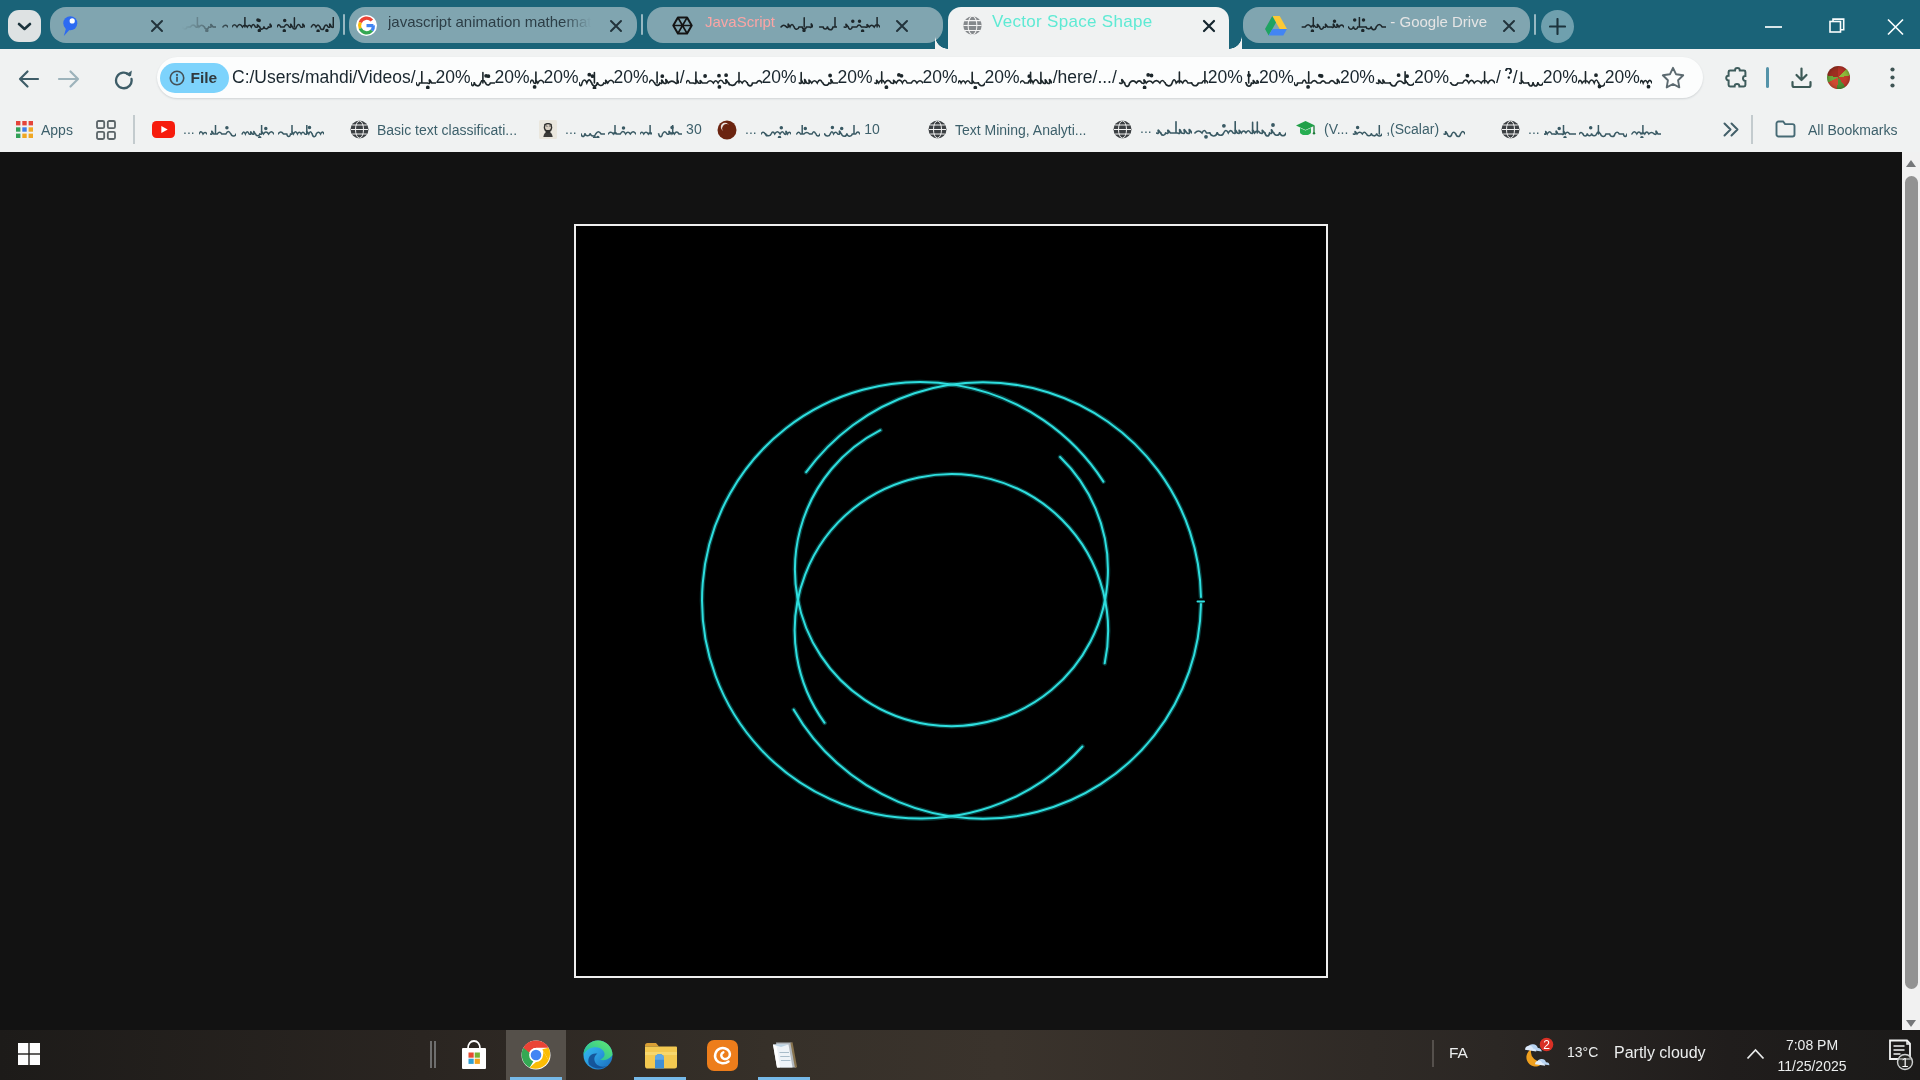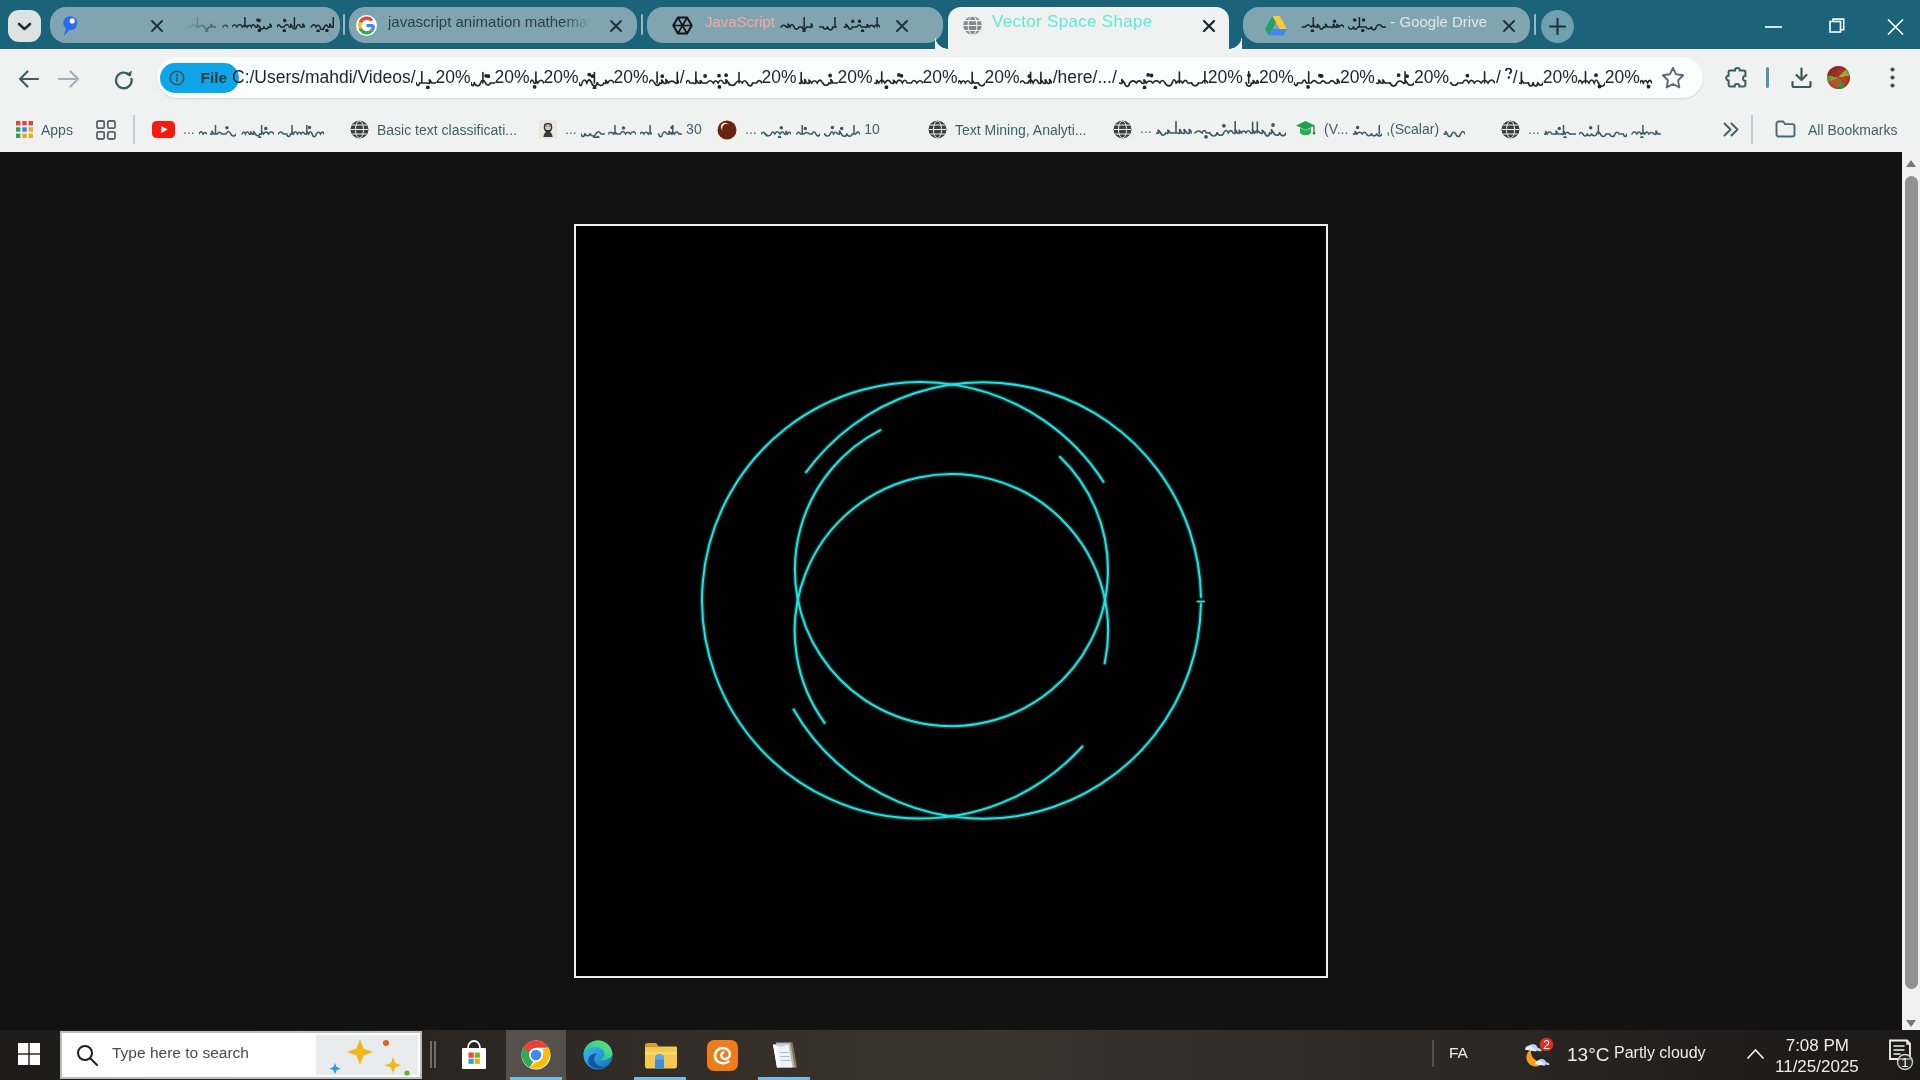--- a/index.html
+++ b/index.html
@@ -13,21 +13,21 @@
 .ttxt{position:absolute;top:9px;height:26px;line-height:26px;font-size:15px;color:#20333b;white-space:nowrap;overflow:hidden}
 .tx{position:absolute;width:14px;height:14px}
 .tx svg{display:block}
 #activetab{position:absolute;left:948px;top:7px;width:281px;height:42px;background:#f0f2f2;border-radius:13px 13px 0 0}
 #activetab:before,#activetab:after{content:"";position:absolute;bottom:0;width:13px;height:13px;background:radial-gradient(circle at 0 0,transparent 12.5px,#f0f2f2 13px)}
 #activetab:before{left:-13px;transform:scaleX(-1)}
 #activetab:after{right:-13px}
 
 #toolbar{position:absolute;left:0;top:49px;width:1920px;height:58px;background:#f0f2f2}
 #omni{position:absolute;left:157px;top:8px;width:1546px;height:41px;border-radius:21px;background:#fcfdfd;box-shadow:0 1px 2px rgba(60,80,90,.18)}
-#fchip{position:absolute;left:159.5px;top:13.5px;height:30px;border-radius:15px;background:#0ea5e9;display:flex;align-items:center;padding:0 12px 0 9px;gap:16px}
+#fchip{position:absolute;left:159.5px;top:13.5px;height:30px;border-radius:15px;background:#7dd3fc;display:flex;align-items:center;padding:0 12px 0 9px;gap:6px}
 #fchip span{font-size:15.5px;color:#30393e;font-weight:bold}
 #url{position:absolute;left:232px;top:8px;height:41px;line-height:41px;font-size:17.5px;color:#19262e;white-space:nowrap}
 #url .sl{padding:0 1px}
 
 #bookbar{position:absolute;left:0;top:107px;width:1920px;height:45px;background:#f0f2f2}
 .bk{position:absolute;top:0;height:45px;display:flex;align-items:center;gap:8px;font-size:14px;color:#3d606b;white-space:nowrap}
 .bksep{position:absolute;top:8px;width:2px;height:29px;background:#c3cbce}
 
 #content{position:absolute;left:0;top:152px;width:1902px;height:878px;background:#121212}
 #canvasbox{position:absolute;left:573.5px;top:71.5px;width:754px;height:754px;border:2px solid #efefef;background:#000}
@@ -614,35 +614,20 @@
 
 <div id="taskbar">
   <svg class="abs" style="left:18px;top:13px" width="22" height="22" viewBox="0 0 22 22">
         <g fill="#fdfdfd">
           <rect x="0" y="0" width="10.3" height="10.3"></rect>
           <rect x="11.7" y="0" width="10.3" height="10.3"></rect>
           <rect x="0" y="11.7" width="10.3" height="10.3"></rect>
           <rect x="11.7" y="11.7" width="10.3" height="10.3"></rect>
         </g>
       </svg>
-  <div id="sbox">
-    <div id="spark"></div>
-    <svg class="abs" style="left:14px;top:11px" width="23" height="23" viewBox="0 0 23 23">
-          <circle cx="9" cy="9" r="7" fill="none" stroke="#1e1e1e" stroke-width="2"></circle>
-          <path d="M14.5 14.5L21 21" stroke="#1e1e1e" stroke-width="2" stroke-linecap="round"></path>
-        </svg>
-    <span class="abs" style="left:50px;top:11px;font-size:15.5px;color:#494949">Type here to search</span>
-    <svg class="abs" style="left:260px;top:2px" width="98" height="44" viewBox="0 0 98 44">
-      <path d="M38 4l3.4 9.6L51 17l-9.6 3.4L38 30l-3.4-9.6L25 17l9.6-3.4z" fill="#f3b71a"></path>
-      <path d="M71 22l2.2 6 6 2.2-6 2.2-2.2 6-2.2-6-6-2.2 6-2.2z" fill="#f3b71a"></path>
-      <path d="M13 28l1.6 4 4 1.6-4 1.6-1.6 4-1.6-4-4-1.6 4-1.6z" fill="#2f9bea"></path>
-      <circle cx="64" cy="8" r="3" fill="#e8611d"></circle>
-      <circle cx="85" cy="38" r="2.6" fill="#62b136"></circle>
-    </svg>
-  </div>
   <div class="abs" style="left:430px;top:11px;width:2px;height:27px;background:#6e6e6e"></div>
   <div class="abs" style="left:434px;top:11px;width:2px;height:27px;background:#6e6e6e"></div>
 
   <div class="ticon" style="left:444px">
     <svg width="30" height="32" viewBox="0 0 30 32">
           <path d="M9 9.5C9 5 11.5 2 15 2s6 3 6 7.5" fill="none" stroke="#fff" stroke-width="1.8"></path>
           <rect x="3" y="9" width="24" height="21" rx="1" fill="#fff"></rect>
           <g>
             <rect x="9.5" y="13.5" width="5.2" height="5.2" fill="#e84b2f"></rect>
             <rect x="15.7" y="13.5" width="5.2" height="5.2" fill="#7ab334"></rect>
@@ -716,26 +701,26 @@
   <span class="wtxt abs" style="left:1449px;top:14px;font-size:15.5px">FA</span>
   <svg class="abs" style="left:1522px;top:6px" width="38" height="36" viewBox="0 0 38 36">
     <path d="M9.5 13a9.2 9.2 0 1 0 12.8 11.2A9.2 9.2 0 0 1 9.5 13z" fill="#f0a01e"></path>
     <path d="M5.5 13.5a5.3 5.3 0 0 1 10.4-1.4 3.6 3.6 0 0 1 3.9 3.5z" fill="#b8d4f2"></path>
     <path d="M3 13.8a4.2 4.2 0 0 1 8.2-1.1 3 3 0 0 1 3.1 2.8z" fill="#ddeafa"></path>
     <path d="M15 27.5a4.6 4.6 0 0 1 9-1.2 3.1 3.1 0 0 1 3.4 3z" fill="#b8d4f2"></path>
     <path d="M13 28.2a3.8 3.8 0 0 1 7.4-1 2.6 2.6 0 0 1 2.8 2.5z" fill="#e2eefb"></path>
     <circle cx="24.5" cy="8.5" r="6.8" fill="#d93025"></circle>
     <text x="24.5" y="12.8" font-size="12" fill="#fff" text-anchor="middle" font-family="Liberation Sans">2</text>
   </svg>
-  <span class="wtxt abs" style="left:1567px;top:14px;font-size:19px">13°C</span>
+  <span class="wtxt abs" style="left:1567px;top:14px;font-size:14px">13°C</span>
   <span class="wtxt abs" style="left:1614px;top:14px;font-size:16px">Partly cloudy</span>
   <svg class="abs" style="left:1746px;top:18px" width="19" height="12" viewBox="0 0 19 12">
         <path d="M1.5 10.5L9.5 2l8 8.5" fill="none" stroke="#e8eaea" stroke-width="1.8"></path>
       </svg>
-  <div class="wtxt abs" style="left:1775px;top:5px;width:74px;text-align:right;font-size:17px;line-height:21px">7:08 PM<br>11/25/2025</div>
+  <div class="wtxt abs" style="left:1775px;top:5px;width:74px;text-align:center;font-size:14px;line-height:21px">7:08 PM<br>11/25/2025</div>
   <svg class="abs" style="left:1888px;top:9px" width="26" height="32" viewBox="0 0 26 32">
     <path d="M2 1.5h17l3 3V20H2z" fill="none" stroke="#f2f3f3" stroke-width="1.8"></path>
     <path d="M19 1.5V5h3" fill="none" stroke="#f2f3f3" stroke-width="1.5"></path>
     <g stroke="#f2f3f3" stroke-width="1.6">
           <path d="M5.5 7h11M5.5 11h11M5.5 15h7"></path>
         </g>
     <circle cx="17" cy="23" r="7.5" fill="#33352f" fill-opacity=".55" stroke="#cfd1d1" stroke-width="1.4"></circle>
     <text x="17" y="27.5" font-size="12.5" fill="#fff" text-anchor="middle" font-family="Liberation Sans">1</text>
   </svg>
 </div>

